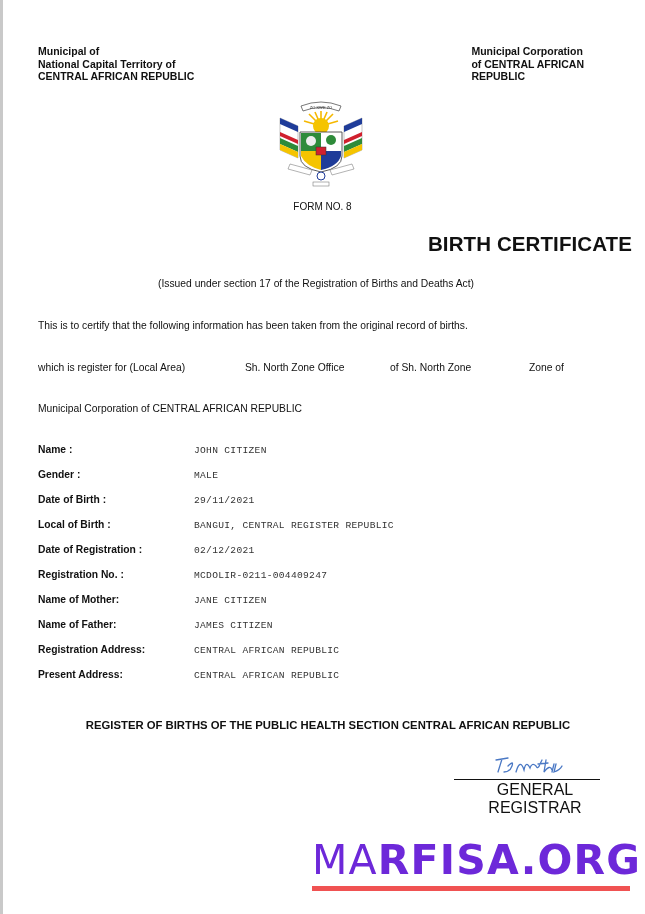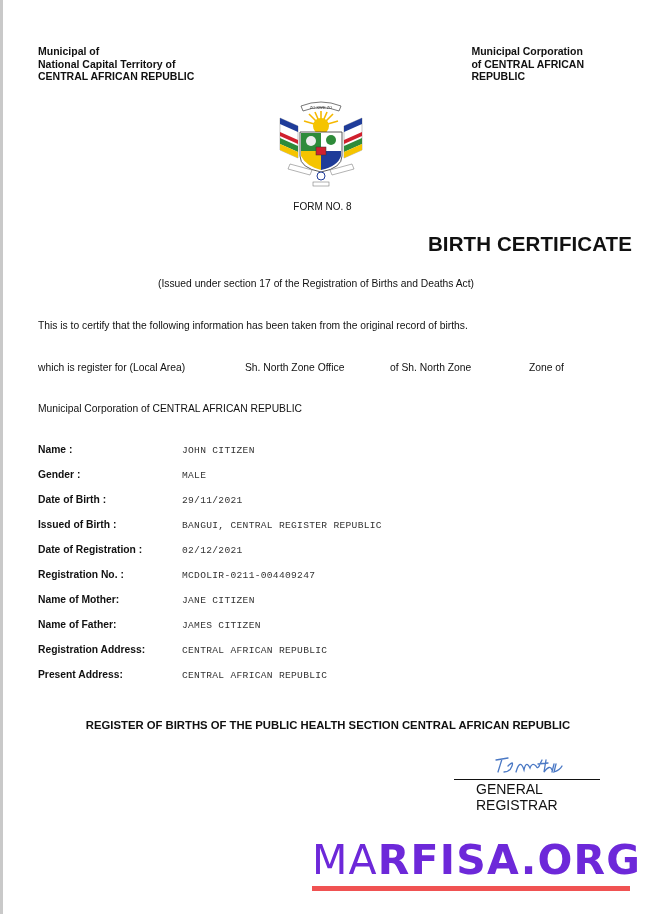--- a/index.html
+++ b/index.html
@@ -14,25 +14,25 @@
   .title { left: 0; width: 632px; top: 232px; text-align: right; font-size: 20.5px; font-weight: bold; letter-spacing: 0.1px; }
   .subtitle { left: 0; width: 632px; top: 278px; text-align: center; font-size: 10.3px; }
   .para { font-size: 10.3px; }
   .p1 { left: 38px; top: 320px; }
   .p2 { left: 38px; top: 362px; width: 560px; height: 14px; }
   .p2 span { position: absolute; top: 0; white-space: nowrap; }
   .p3 { left: 38px; top: 403px; }
   .fields { left: 38px; top: 444px; }
   .row { position: relative; height: 25px; }
   .lbl { position: absolute; left: 0; top: 0; font-weight: bold; font-size: 10.3px; white-space: nowrap; }
-  .val { position: absolute; left: 144px; top: 1px; font-family: "Liberation Mono", monospace; font-size: 9.6px; color: #333; white-space: nowrap; letter-spacing: 0.3px; }
+  .val { position: absolute; left: 156px; top: 1px; font-family: "Liberation Mono", monospace; font-size: 9.6px; color: #333; white-space: nowrap; letter-spacing: 0.3px; }
   .register { left: 0; width: 632px; top: 719px; text-align: center; font-weight: bold; font-size: 11.3px; padding-left: 12px; }
   .sig { left: 490px; top: 752px; width: 80px; height: 26px; }
   .sig-line { left: 454px; top: 779px; width: 146px; height: 1px; background: #111; }
-  .registrar { left: 476px; top: 781px; width: 146px; font-size: 14px; }
+  .registrar { left: 462px; top: 781px; width: 146px; text-align: center; font-size: 16px; }
   .brand { left: 312px; top: 838px; width: 322px; }
   .brand-text { font-family: "DejaVu Sans", sans-serif; font-size: 41px; color: #6d28d9; letter-spacing: 1.2px; line-height: 44px; white-space: nowrap; }
   .brand-text b { font-weight: bold; }
   .brand-bar { margin-top: 4px; width: 318px; height: 5px; background: #f05252; }
 </style>
 </head>
 <body>
 
 <div class="left-edge"></div>
 
@@ -115,21 +115,21 @@
   </div>
   <div class="row">
     <span class="lbl">Gender :</span>
     <span class="val">MALE</span>
   </div>
   <div class="row">
     <span class="lbl">Date of Birth :</span>
     <span class="val">29/11/2021</span>
   </div>
   <div class="row">
-    <span class="lbl">Issued of Birth :</span>
+    <span class="lbl">Local of Birth :</span>
     <span class="val">BANGUI, CENTRAL REGISTER REPUBLIC</span>
   </div>
   <div class="row">
     <span class="lbl">Date of Registration :</span>
     <span class="val">02/12/2021</span>
   </div>
   <div class="row">
     <span class="lbl">Registration No. :</span>
     <span class="val">MCDOLIR-0211-004409247</span>
   </div>

